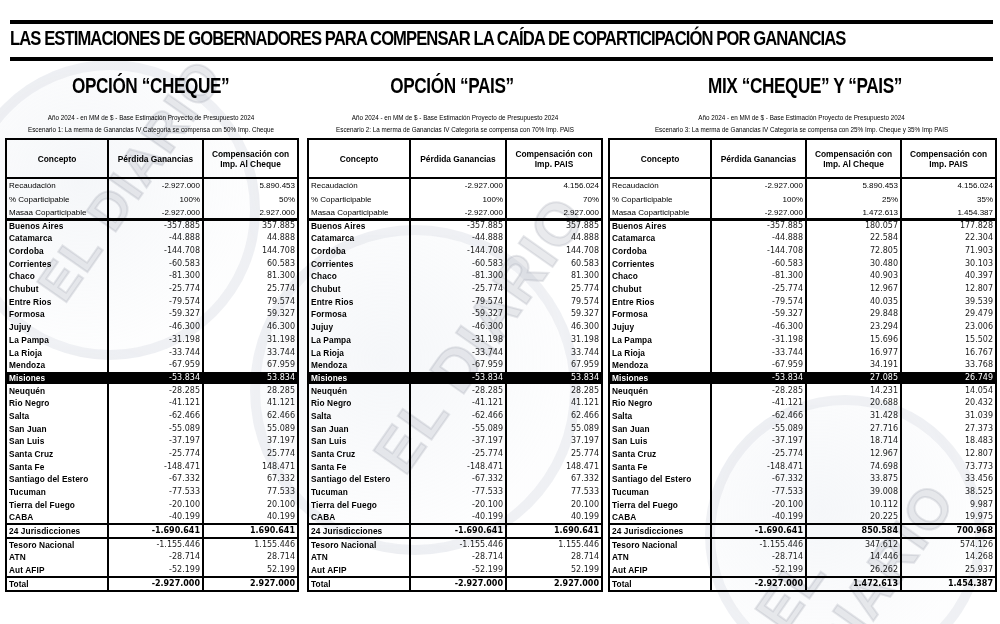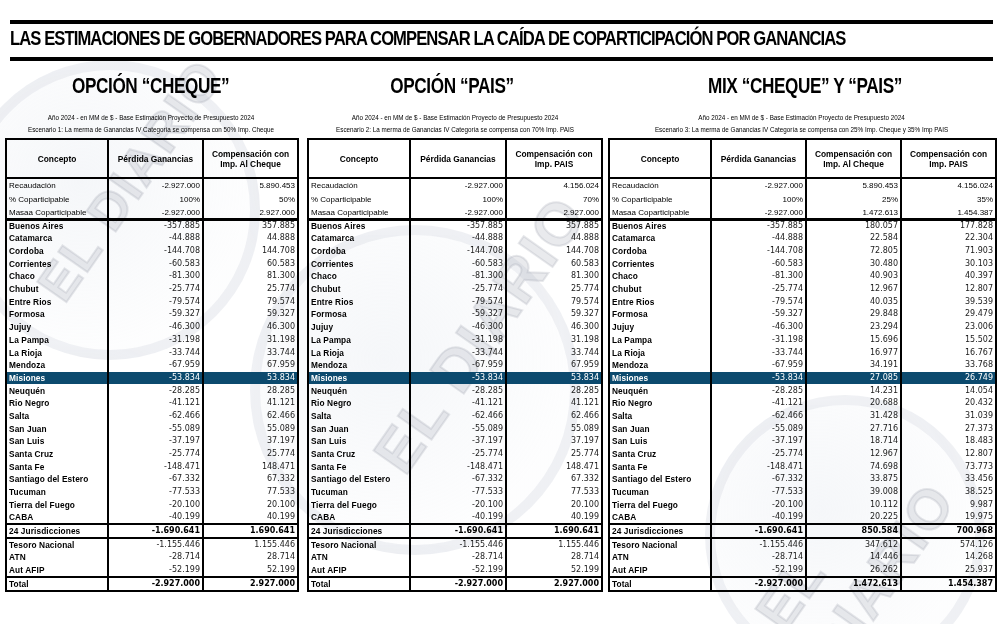--- a/index.html
+++ b/index.html
@@ -20,21 +20,21 @@
   table { position: absolute; border-collapse: collapse; z-index: 1; font-size: 8.6px; table-layout: fixed; }
   table td, table th { border-left: 2px solid #000; border-right: 2px solid #000; padding: 0 2px; height: 12.7px; line-height: 12px; white-space: nowrap; overflow: hidden; }
   table.top-table { border: 2px solid #000; }
   table.top-table th { font-family: "Liberation Sans", sans-serif; font-weight: bold; font-size: 8.4px; text-align: center; border-bottom: 2px solid #000; height: 39px; line-height: 10px; white-space: normal; }
   table.top-table td { font-family: Liberation Sans, sans-serif; font-size: 8px; height: 14px; line-height: 13px; }
   table.top-table td.num { text-align: right; }
 
   table.prov-table { border: 2px solid #000; }
   table.prov-table td.name { font-weight: bold; font-size: 8.3px; text-align: left; letter-spacing: 0.1px; }
   table.prov-table td.num { text-align: right; font-family: "DejaVu Sans", sans-serif; font-size: 8px; color: #1a1a1a; }
-  table.prov-table tr.highlight td { background: #0c4a6e; color: #fff; }
+  table.prov-table tr.highlight td { background: #000000; color: #fff; }
   table.prov-table tr.sum td { border-top: 2px solid #000; border-bottom: 2px solid #000; font-weight: bold; }
   table.prov-table tr.sum td.num { color: #000; font-weight: bold; }
   table.prov-table tr.total td { border-top: 2px solid #000; font-weight: bold; }
   table.prov-table tr.total td.num { color: #000; font-weight: bold; }
 
   .footer { position: absolute; right: 10px; top: 634px; font-size: 10.5px; font-style: italic; z-index: 1; white-space: nowrap; text-decoration: underline; }
   .footer b { font-weight: bold; }
 </style>
 </head>
 <body>

